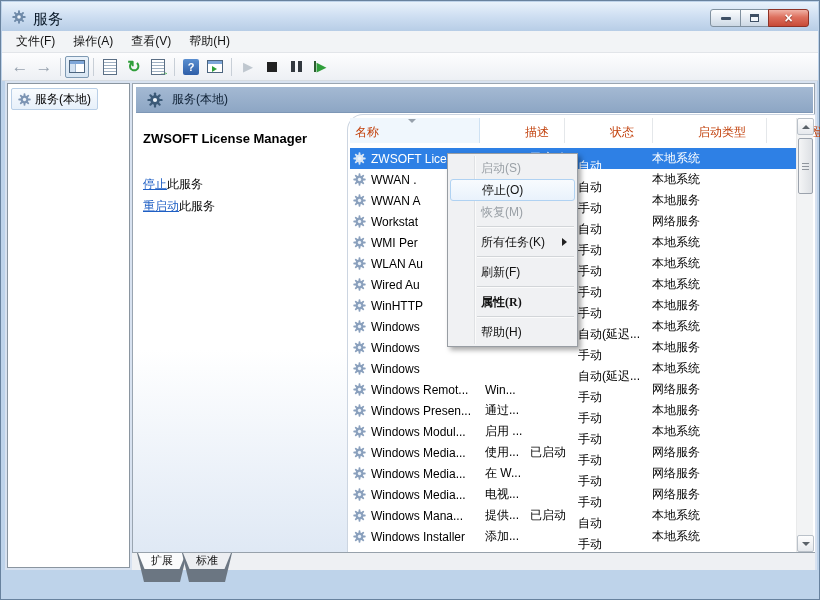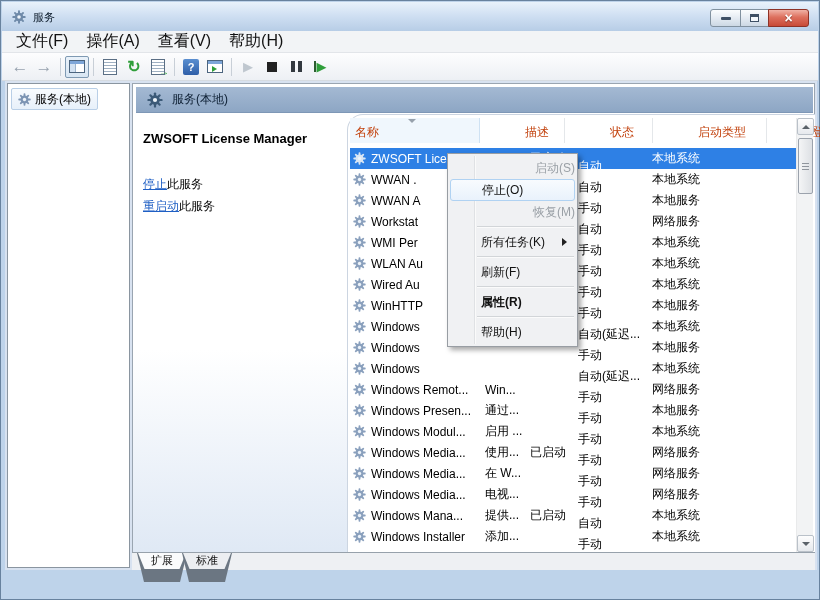--- a/index.html
+++ b/index.html
@@ -2,35 +2,35 @@
 <html><head>
 <meta charset="utf-8">
 <style>
   html,body{margin:0;padding:0;}
   body{width:820px;height:600px;position:relative;font-family:"Liberation Sans",sans-serif;overflow:hidden;background:#fff;}
   .window{position:absolute;inset:0;background:#bed3ea;border:1px solid #68829e;box-sizing:border-box;}
   
   .titlebar{position:absolute;left:1px;top:1px;right:1px;height:29px;
     background:linear-gradient(#e9f2fb,#cfdff2 48%,#b7cde6);}
   .tb-icon{position:absolute;left:10px;top:8px;width:14px;height:14px;}
-  .tb-title{position:absolute;left:31px;top:8px;font-size:11px;color:#0b1a2a;}
+  .tb-title{position:absolute;left:31px;top:8px;font-size:15px;color:#0b1a2a;}
   .winbtns{position:absolute;right:9px;top:7px;display:flex;}
   .wbtn{height:18px;border:1px solid #81919f;background:linear-gradient(#fbfdfe,#e7edf4 45%,#ccd8e4);
     display:flex;align-items:center;justify-content:center;box-sizing:border-box;}
   .wbtn.min{width:31px;border-radius:3px 0 0 3px;}
   .wbtn.max{width:29px;margin-left:-1px;}
   .wbtn.close{width:41px;margin-left:-1px;border-radius:0 3px 3px 0;border-color:#8e3226;
     background:linear-gradient(#f0b2a6,#dd705e 45%,#c84a37);}
   .g-min{width:10px;height:3px;background:#3e5065;border-radius:1px;}
   .g-max{width:9px;height:8px;border:1px solid #3e5065;border-top-width:3px;box-sizing:border-box;background:#f4f8fc;}
   .g-x{color:#fff;font-weight:bold;font-size:14px;line-height:14px;text-shadow:0 1px 1px #7e2d22;}
   
   .menubar{position:absolute;left:1px;top:30px;right:1px;height:22px;background:#f2f4f6;
     border-bottom:1px solid #e2e5e9;display:flex;align-items:center;padding-left:5px;box-sizing:border-box;}
-  .mitem{font-size:16px;color:#121212;padding:3px 9px;}
+  .mitem{font-size:12px;color:#121212;padding:3px 9px;}
   
   .toolbar{position:absolute;left:1px;top:52px;right:1px;height:28px;
     background:linear-gradient(#fdfdfe,#edf0f4);border-bottom:1px solid #d6dbe1;
     display:flex;align-items:center;padding-left:6px;box-sizing:border-box;}
   .tbtn{width:24px;height:22px;display:flex;align-items:center;justify-content:center;position:relative;flex-shrink:0;}
   .tbtn.pressed{border:1px solid #7f9ab3;border-radius:2px;background:linear-gradient(#eaf2fa,#d8e6f3);box-sizing:border-box;}
   .tsep{width:1px;height:18px;background:#c8cfd7;margin:0 4px;flex-shrink:0;}
   .tarr{font-size:17px;font-weight:bold;color:#97a2ae;line-height:17px;}
   .miniwin{width:16px;height:13px;border:1px solid #4c657f;background:#fff;position:relative;display:block;box-sizing:border-box;}
   .miniwin .mtitle{position:absolute;left:0;top:0;right:0;height:3px;background:#7ea6d8;}
@@ -100,23 +100,23 @@
   .tri-down{width:0;height:0;border-left:4px solid transparent;border-right:4px solid transparent;border-top:4px solid #5a6269;}
   .sthumb{position:absolute;left:1px;top:20px;width:15px;height:56px;border:1px solid #9ba2ac;border-radius:2px;
     background:linear-gradient(90deg,#f4f5f6,#dde0e4);box-sizing:border-box;}
   .sthumb::after{content:"";position:absolute;left:3px;right:3px;top:24px;height:8px;
     background:repeating-linear-gradient(#8f959d 0 1px,transparent 1px 3px);}
   
   .cmenu{position:absolute;left:446px;top:152px;width:131px;background:#f0f1f3;border:1px solid #989da3;
     box-shadow:3px 3px 5px rgba(0,0,0,.35);padding:3px 0;box-sizing:border-box;z-index:50;}
   .cmenu::before{content:"";position:absolute;left:26px;top:2px;bottom:2px;width:1px;background:#dfe1e4;box-shadow:1px 0 0 #fafafa;}
   .cmi{height:22px;line-height:22px;font-size:12px;padding-left:31px;color:#121212;position:relative;margin:0 2px;box-sizing:border-box;}
-  .cmi.dis{color:#9aa0a6;text-align:right;}
+  .cmi.dis{color:#9aa0a6;}
   .cmi.hl{border:1px solid #b0d2f2;border-radius:3px;background:linear-gradient(#f8fbfe,#e9f2fc);line-height:20px;}
-  .cmi.bold{font-weight:bold;}
+  .cmi.bold{font-weight:bold;font-family:Liberation Serif, serif;}
   .subarrow{position:absolute;right:8px;top:7px;width:0;height:0;
     border-top:4px solid transparent;border-bottom:4px solid transparent;border-left:5px solid #222;}
   .csep{height:8px;position:relative;margin-left:29px;margin-right:3px;}
   .csep::after{content:"";position:absolute;left:0;right:0;top:3px;height:1px;background:#d2d5d8;box-shadow:0 1px 0 #fbfbfb;}
   
   .tabstrip{position:absolute;left:131px;top:551px;width:683px;height:18px;background:#eef0f3;
     border-top:1px solid #97a1ab;display:flex;padding-left:5px;box-sizing:border-box;}
   .tab{position:relative;height:29px;margin-right:-5px;
     clip-path:polygon(0 0,100% 0,calc(100% - 7px) 100%,7px 100%);background:#6b7682;}
   .tab>span{display:block;margin:0 1px 1px 1px;height:16px;

